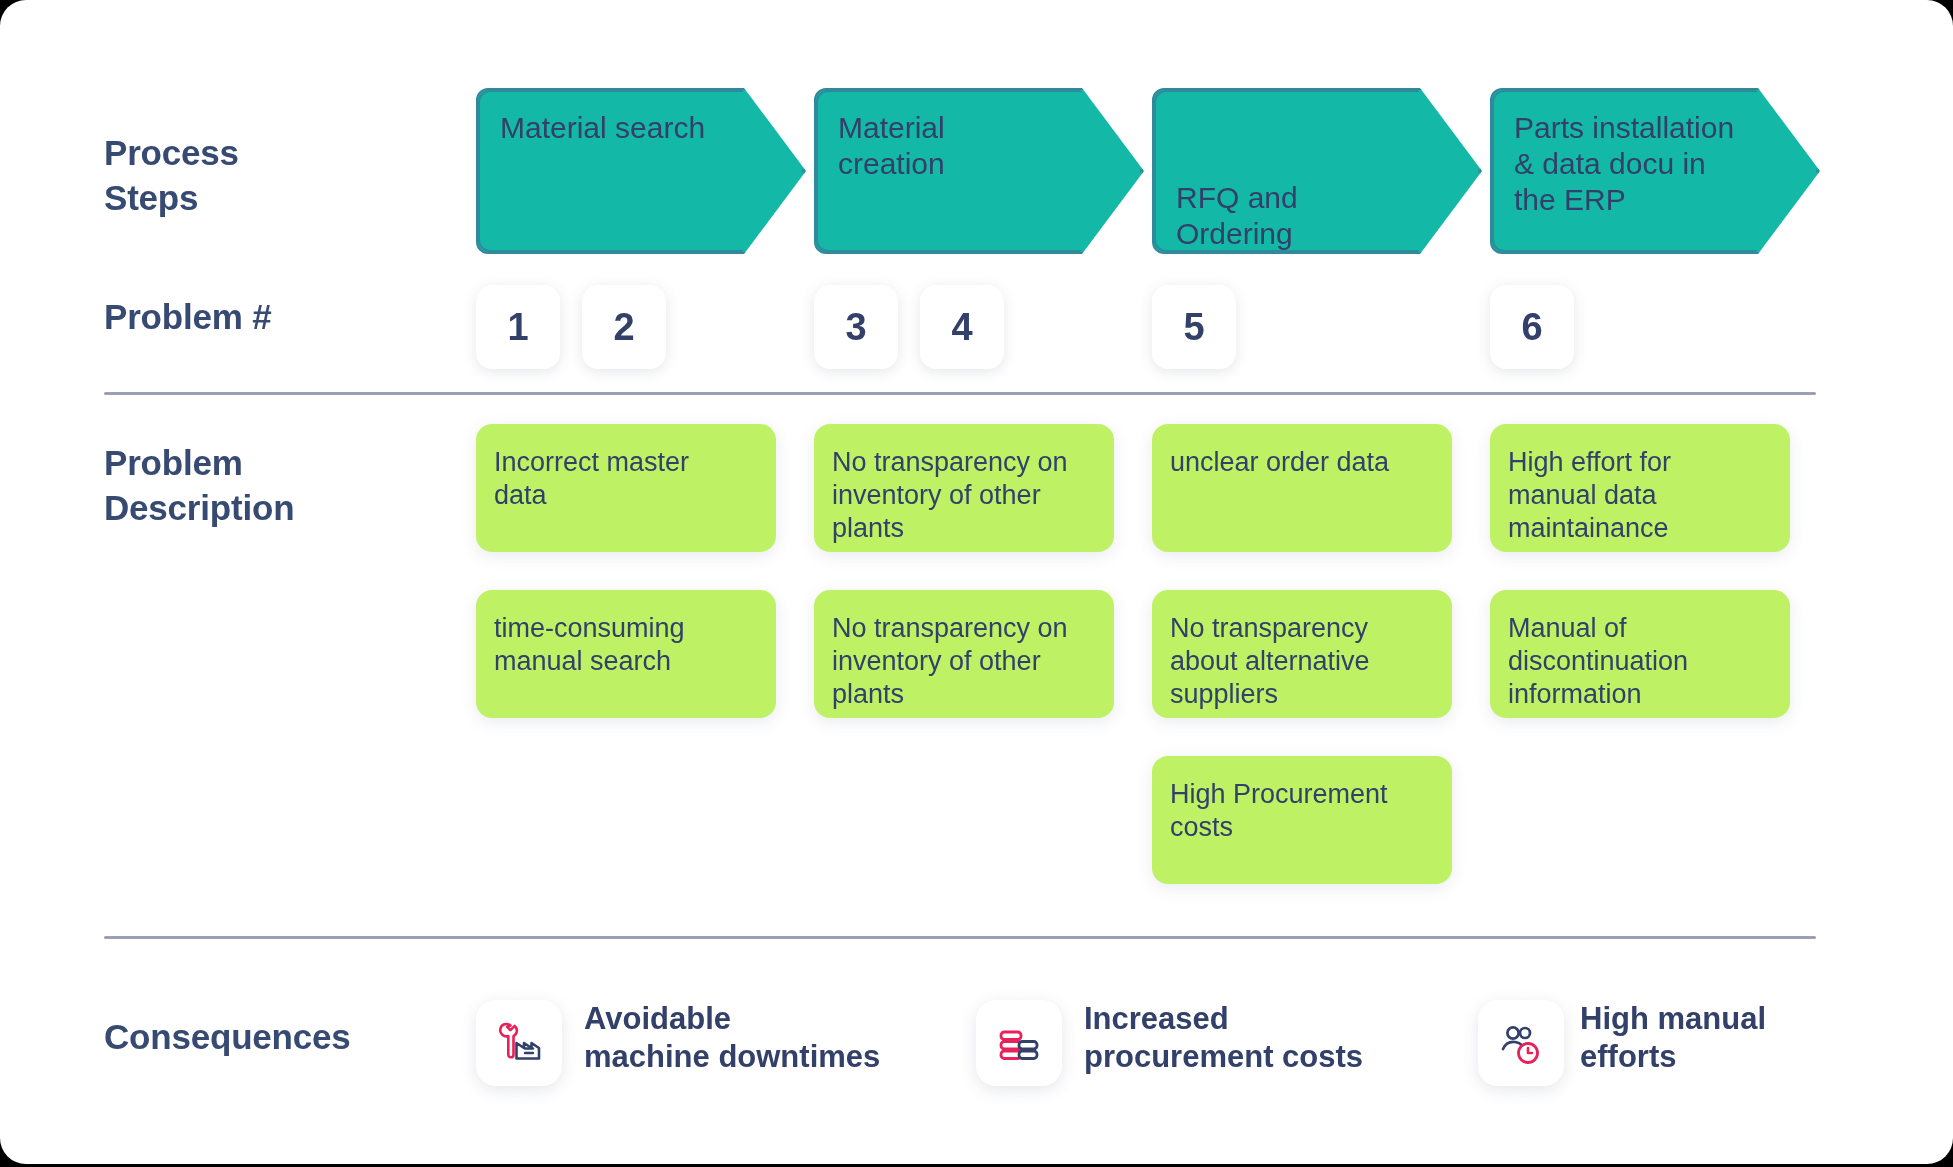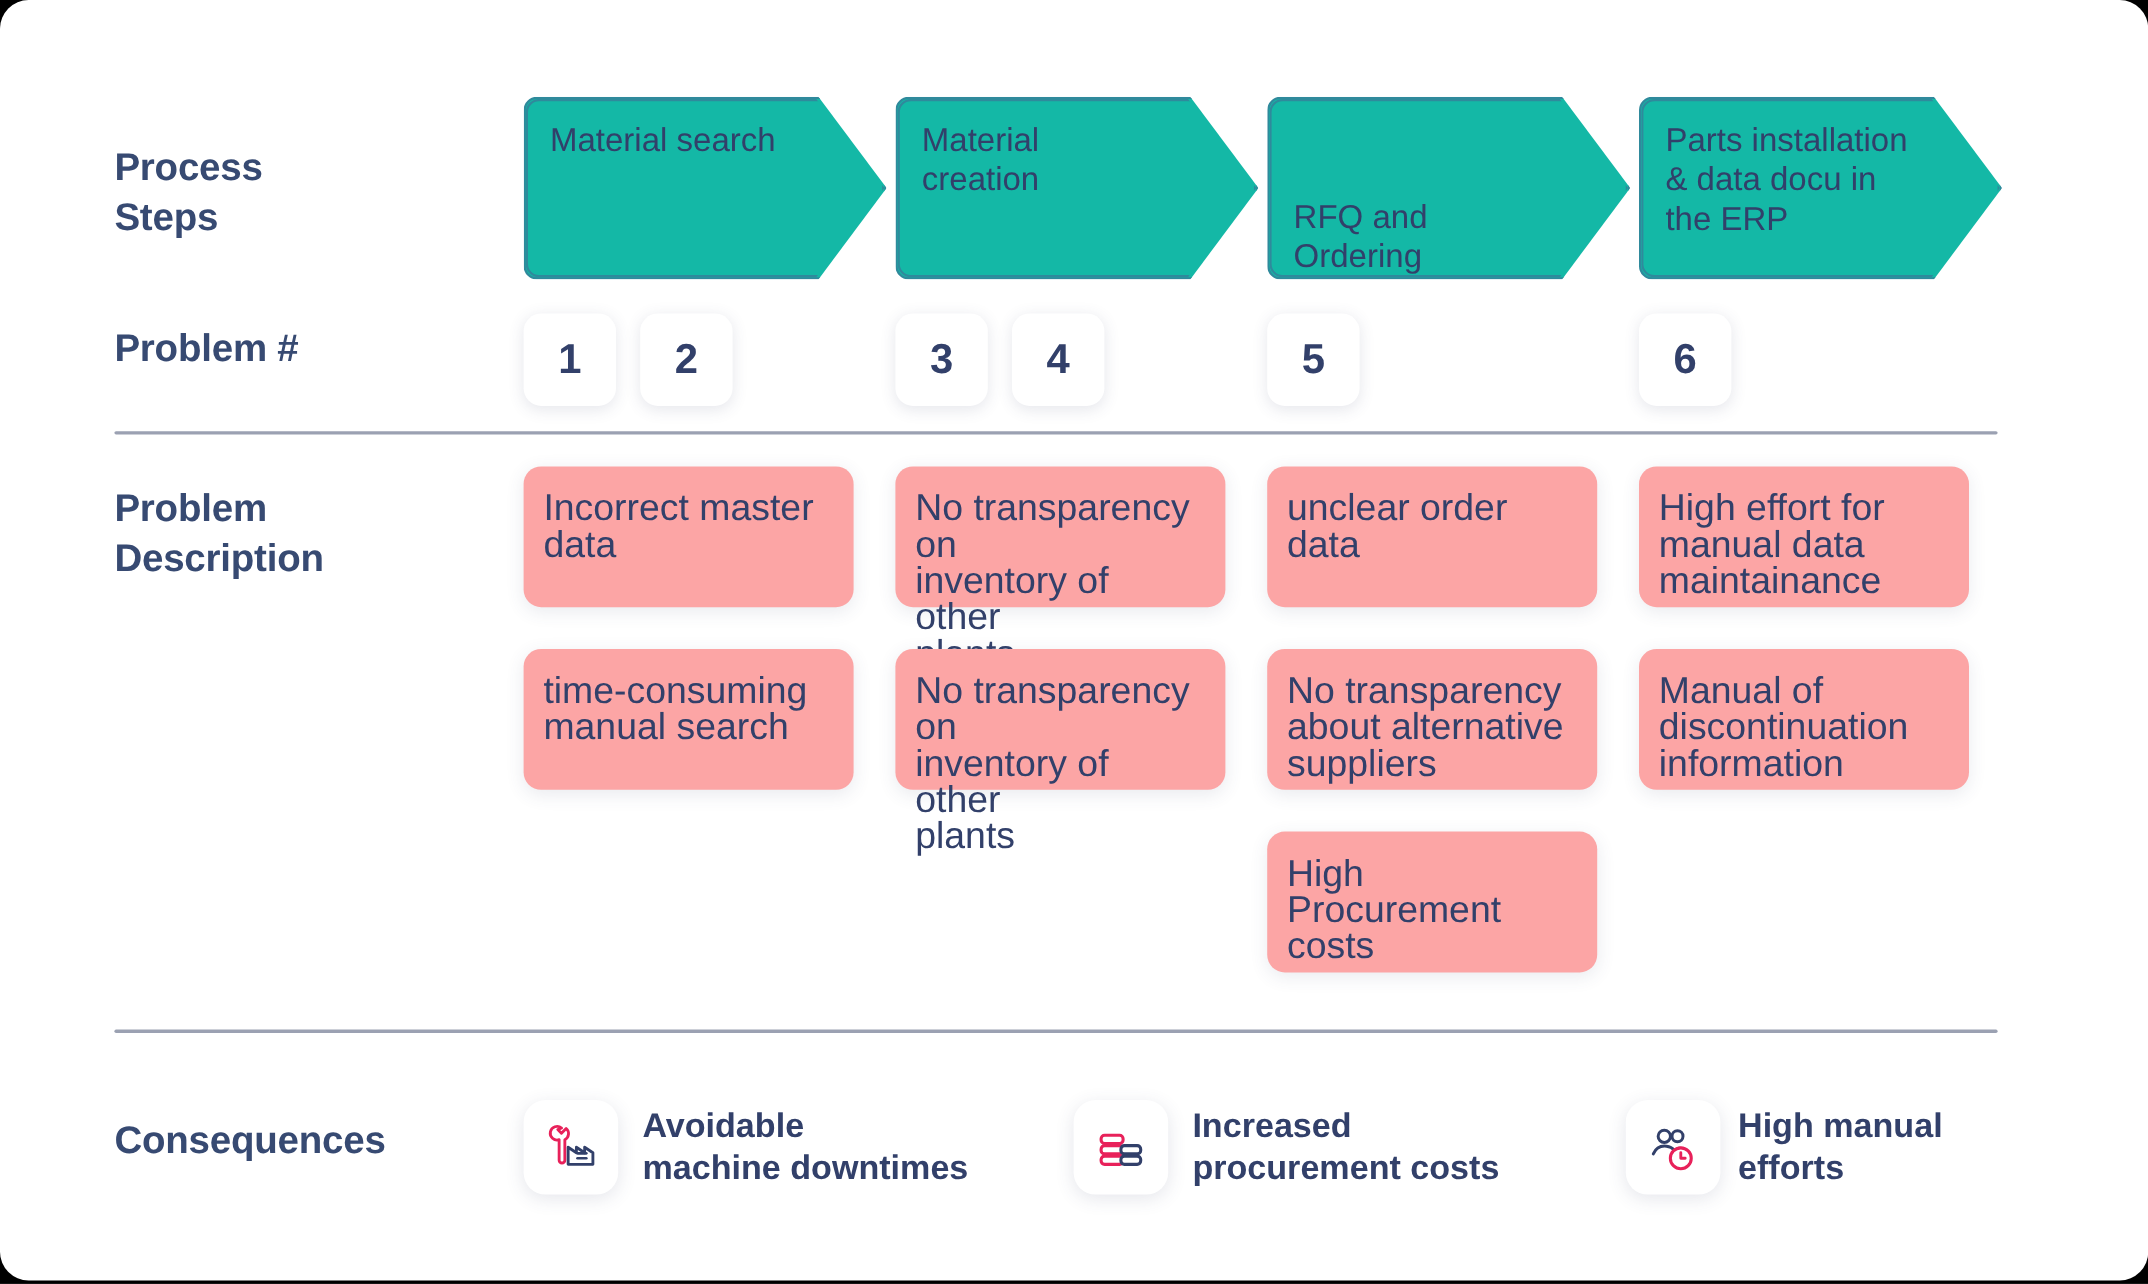--- a/index.html
+++ b/index.html
@@ -111,44 +111,44 @@
     border-radius: 2px;
   }
   #divider-top    { top: 392px; }
   #divider-bottom { top: 936px; }
 
   
   .desc-card {
     position: absolute;
     width: 300px;
     height: 128px;
-    background: #fca5a5;
+    background: #bef264;
     border-radius: 16px;
     box-shadow: 0 4px 16px rgba(60,70,110,0.11);
     box-sizing: border-box;
     padding: 22px 20px 0 18px;
-    font-size: 34px;
+    font-size: 27px;
     line-height: 33px;
     color: #32406a;
     white-space: pre-line;
   }
   .col-0 { left: 476px; }
   .col-1 { left: 814px; }
   .col-2 { left: 1152px; }
   .col-3 { left: 1490px; }
   .drow-0 { top: 424px; }
   .drow-1 { top: 590px; }
   .drow-2 { top: 756px; }
 
   
   .conseq {
     position: absolute;
     top: 1000px;
     display: flex;
-    align-items: center;
+    align-items: flex-start;
     gap: 22px;
   }
   #conseq-0 { left: 476px; }
   #conseq-1 { left: 976px; }
   #conseq-2 { left: 1478px; gap: 16px; }
 
   .conseq-icon-box {
     width: 86px;
     height: 86px;
     background: #ffffff;

